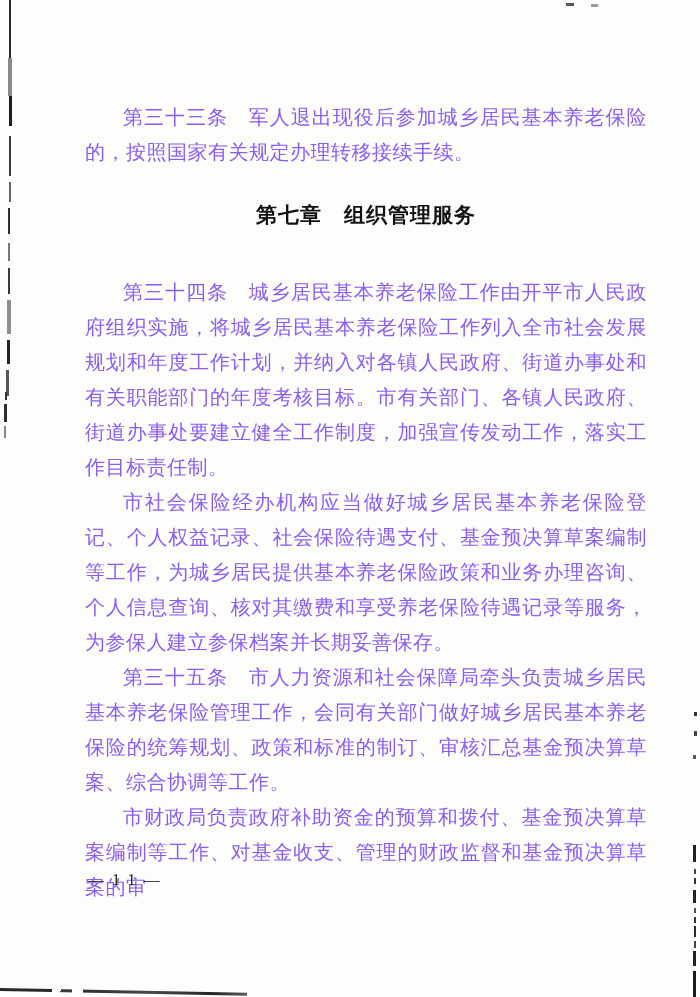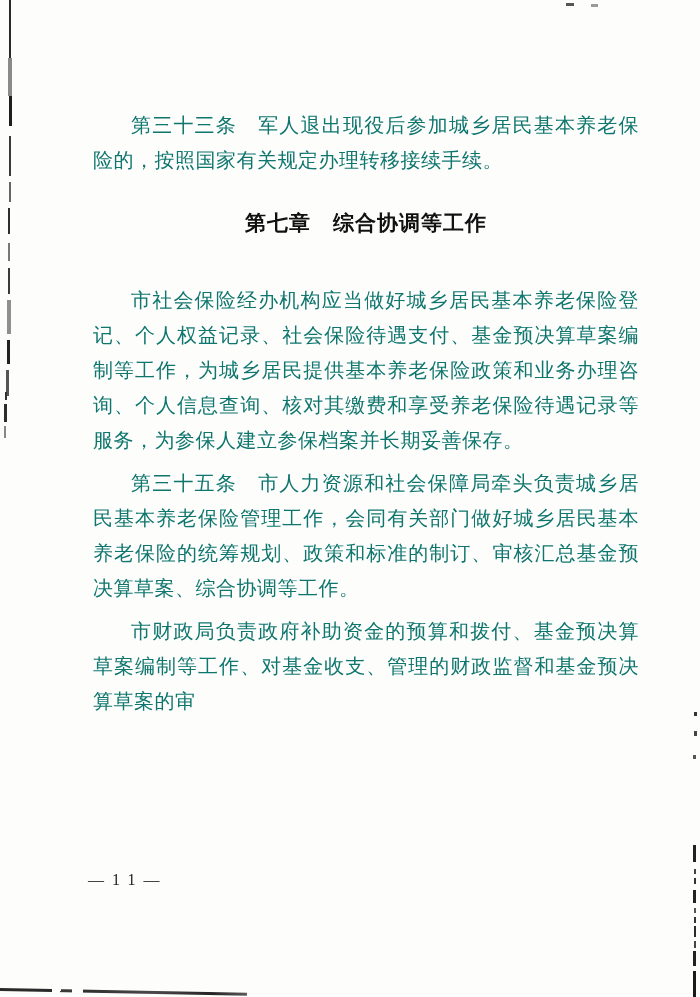--- a/index.html
+++ b/index.html
@@ -15,27 +15,27 @@
     background: #fdfdfc;
     overflow: hidden;
     color: #141414;
   }
   .text-column {
     position: absolute;
     left: 85px; top: 100px;
     width: 562px;
   }
   p.body-para {
-    margin: 8px;
+    margin: 0;
     font-size: 20px;
     line-height: 35px;
     letter-spacing: 0.5px;
     text-align: justify;
     text-indent: 38px;
-    color: #0f766e;
+    color: #8b5cf6;
   }
   .chapter-heading {
     margin: 29px 0 45px 0;
     font-size: 21px;
     line-height: 31px;
     font-weight: bold;
     text-align: center;
     text-indent: 0;
     letter-spacing: 1px;
     font-family: "Liberation Sans", "DejaVu Sans", sans-serif;
@@ -103,21 +103,22 @@
     <div class="seg" style="left:694px;top:926px;width:2px;height:11px;background:#2a2a2a;"></div>
     <div class="seg" style="left:694px;top:941px;width:2px;height:7px;background:#444;"></div>
     <div class="seg" style="left:693px;top:951px;width:3px;height:15px;background:#222;"></div>
     <div class="seg" style="left:693px;top:971px;width:3px;height:26px;background:#1a1a1a;"></div>
   </div>
 
   <div class="bottom-edge-line"></div>
 
   <div class="text-column">
     <p class="body-para">第三十三条　军人退出现役后参加城乡居民基本养老保险的，按照国家有关规定办理转移接续手续。</p>
-    <h2 class="chapter-heading">第七章　综合协调等工作</h2>
+    <h2 class="chapter-heading">第七章　组织管理服务</h2>
+    <p class="body-para">第三十四条　城乡居民基本养老保险工作由开平市人民政府组织实施，将城乡居民基本养老保险工作列入全市社会发展规划和年度工作计划，并纳入对各镇人民政府、街道办事处和有关职能部门的年度考核目标。市有关部门、各镇人民政府、街道办事处要建立健全工作制度，加强宣传发动工作，落实工作目标责任制。</p>
     <p class="body-para">市社会保险经办机构应当做好城乡居民基本养老保险登记、个人权益记录、社会保险待遇支付、基金预决算草案编制等工作，为城乡居民提供基本养老保险政策和业务办理咨询、个人信息查询、核对其缴费和享受养老保险待遇记录等服务，为参保人建立参保档案并长期妥善保存。</p>
     <p class="body-para">第三十五条　市人力资源和社会保障局牵头负责城乡居民基本养老保险管理工作，会同有关部门做好城乡居民基本养老保险的统筹规划、政策和标准的制订、审核汇总基金预决算草案、综合协调等工作。</p>
     <p class="body-para">市财政局负责政府补助资金的预算和拨付、基金预决算草案编制等工作、对基金收支、管理的财政监督和基金预决算草案的审</p>
   </div>
 
   <div class="page-number">—11—</div>
 
 </div>
 
 </body></html>

